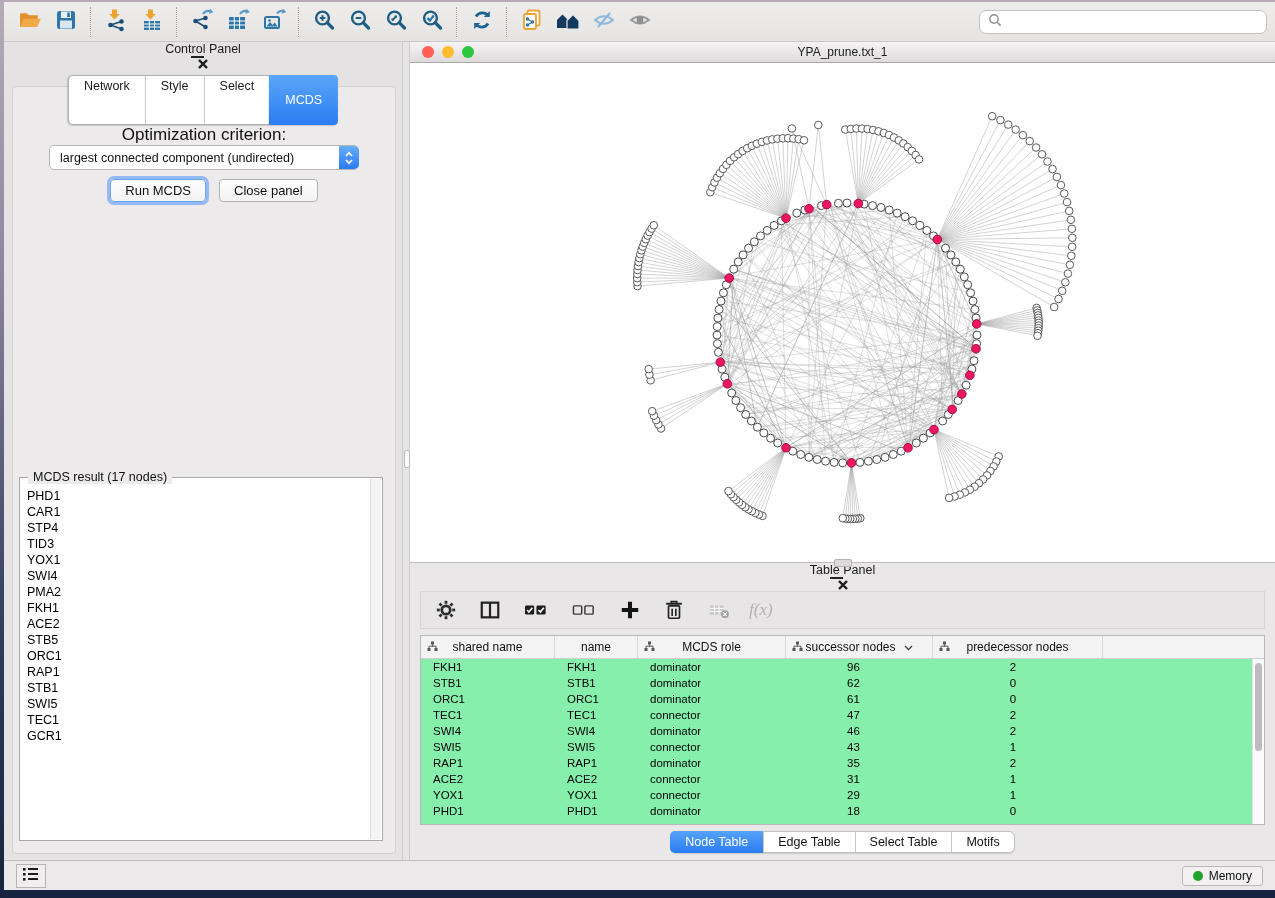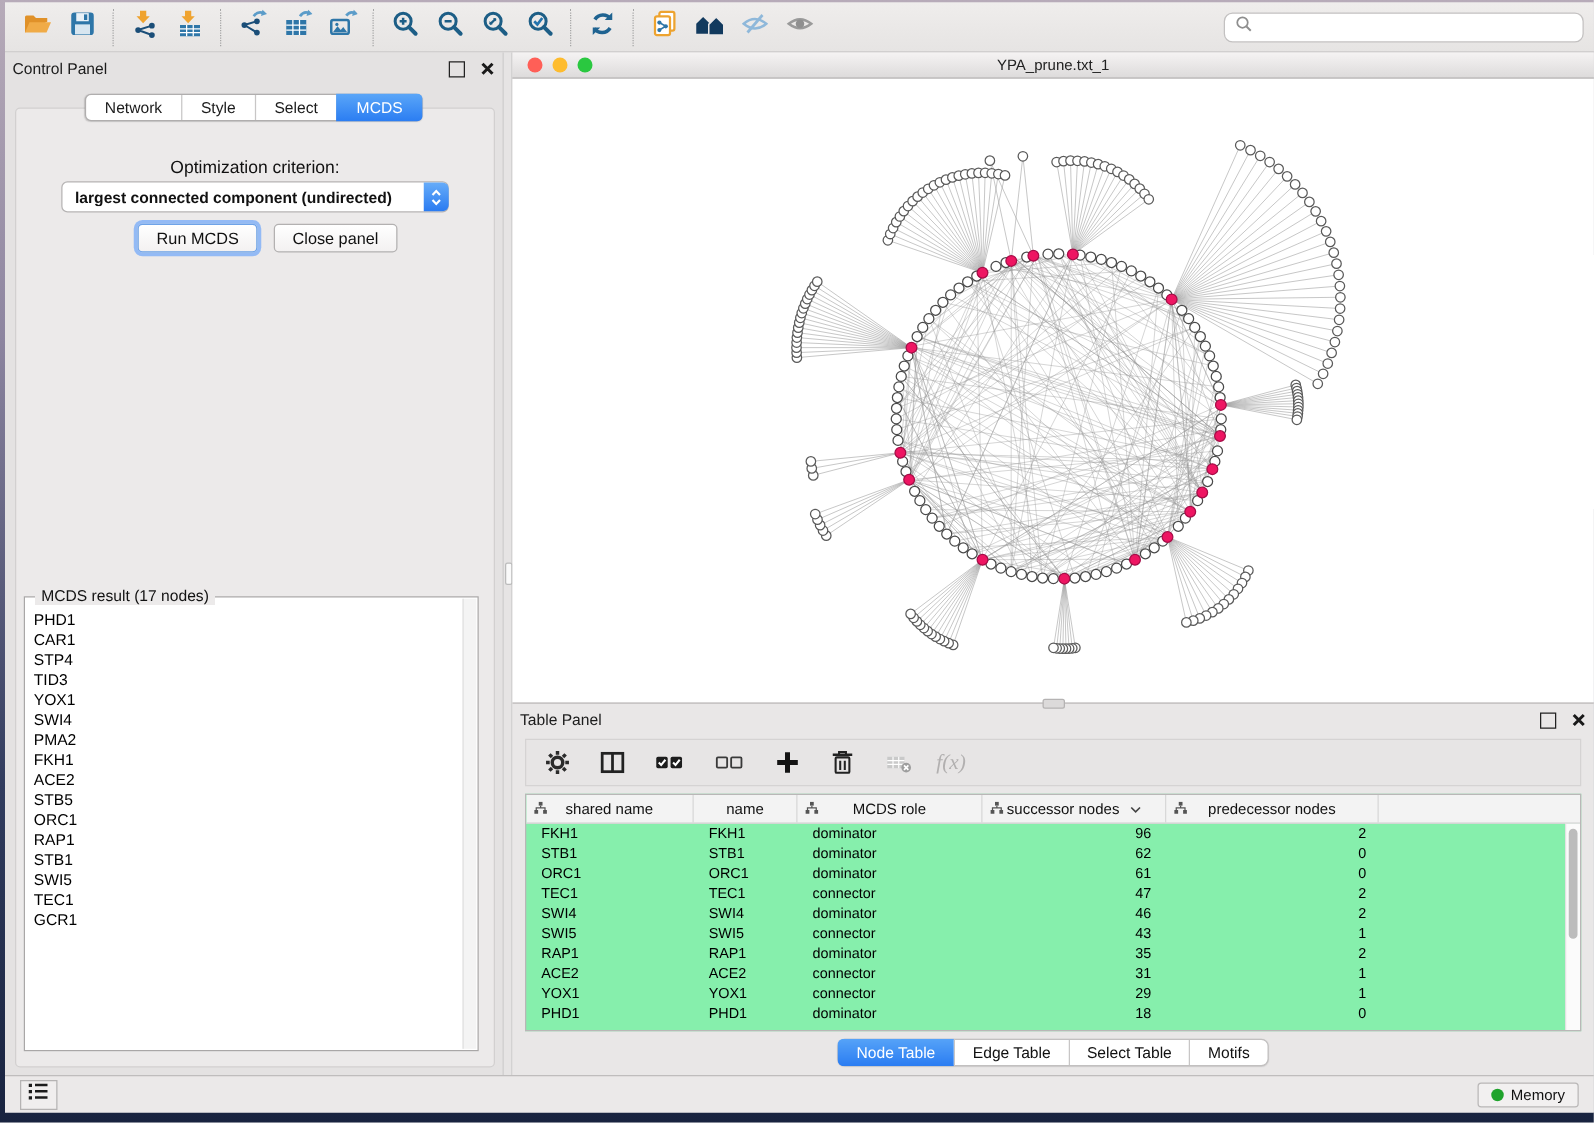--- a/index.html
+++ b/index.html
@@ -15,35 +15,35 @@
     padding:0 8px;box-sizing:border-box;background:linear-gradient(#efedec,#e6e4e3);
     border-bottom:1px solid #c9c7c7;}
   .tbtn{width:36px;height:30px;display:flex;align-items:center;justify-content:center;flex:0 0 auto;cursor:default;}
   .tsep{width:1px;height:30px;border-left:1px dotted #a6a6a6;margin:0 6px;flex:0 0 auto;}
   .search{margin-left:auto;width:288px;height:24px;background:#fff;border:1px solid #c3c1c1;
     border-radius:7px;display:flex;align-items:center;padding:0 8px;box-sizing:border-box;}
   .search input{border:none;outline:none;flex:1;font-size:12px;background:transparent;margin-left:6px;}
 
   
   .cpanel{position:absolute;left:0;top:40px;width:398px;bottom:30px;background:#e4e2e2;}
-  .panel-head{height:26px;display:flex;align-items:center;padding:0 6px;font-size:12.5px;color:#1c1c1c;}
+  .panel-head{height:26px;display:flex;align-items:center;padding:0 21px;font-size:12.5px;color:#1c1c1c;flex-direction:column;}
   .panel-head .sp{flex:1;}
   .float-btn{width:11px;height:11px;border:1.5px solid #222;background:transparent;margin-right:12px;cursor:default;}
   .close-x{width:12px;height:12px;cursor:default;}
   .segtabs{position:absolute;left:50%;transform:translateX(-50%);top:33px;display:flex;
     background:#fff;border:1px solid #b0aeae;border-radius:5px;z-index:3;box-shadow:0 0.5px 1px rgba(0,0,0,.15);}
   .segtabs .seg{padding:3px 15px;font-size:12.5px;color:#1b1b1b;border-right:1px solid #c8c6c6;cursor:default;white-space:nowrap;}
   .segtabs .seg:last-child{border-right:none;}
-  .segtabs .seg.active{background:linear-gradient(#5aa6f8,#2b7df2);color:#fff;border-radius:0 4px 4px 0;margin:-1px;padding:4px 16px;}
+  .segtabs .seg.active{background:linear-gradient(#5aa6f8,#2b7df2);color:#fff;border-radius:0 4px 4px 0;margin:-1px;padding:18px 16px;}
   .cp-inner{position:absolute;left:8px;right:6px;top:44px;bottom:6px;background:#eceaea;
     border:1px solid #d2d0d0;border-radius:4px;}
-  .opt-label{position:absolute;left:0;right:0;top:38px;text-align:center;font-size:14px;color:#111;}
+  .opt-label{position:absolute;left:0;right:0;top:38px;text-align:center;font-size:17px;color:#111;}
   .combo{position:absolute;left:36px;right:36px;top:58px;height:23px;background:#fff;border:1px solid #b6b4b4;
     border-radius:5px;display:flex;align-items:center;cursor:default;}
-  .combo .val{flex:1;font-size:12.5px;padding:0 10px;color:#111;white-space:nowrap;overflow:hidden;font-weight:bold;}
+  .combo .val{flex:1;font-size:12.5px;padding:0 10px;color:#111;white-space:nowrap;overflow:hidden;}
   .combo .step{width:20px;height:23px;margin:-1px -1px -1px 0;border-radius:0 5px 5px 0;
     background:linear-gradient(#66acf9,#2a7bf1);display:flex;align-items:center;justify-content:center;}
   .btnrow{position:absolute;left:0;right:0;top:92px;display:flex;justify-content:center;gap:13px;}
   .pushbtn{background:linear-gradient(#fff,#f3f1f1);border:1px solid #b3b1b1;border-radius:4px;
     font-size:13px;color:#111;padding:3px 14px;min-width:80px;cursor:default;font-family:inherit;}
   .pushbtn.focus{box-shadow:0 0 0 3px rgba(100,160,250,.65);border-color:#6ea3e8;margin-left:20px;}
   .groupbox{position:absolute;left:6px;right:12px;top:390px;bottom:12px;border:1px solid #a9a7a7;background:#fff;}
   .groupbox .legend{position:absolute;top:-8px;left:8px;background:#eceaea;padding:0 5px;font-size:12.5px;color:#111;}
   .mcds-list{position:absolute;left:1px;top:10px;bottom:1px;right:11px;overflow:hidden;
     font-size:12.5px;color:#000;padding-left:6px;}
@@ -78,21 +78,21 @@
     font-size:11.5px;flex:0 0 auto;overflow:hidden;}
   .trow,.thead{display:grid;grid-template-columns:134px 83px 148px 147px 170px 1fr;}
   .thead{height:22px;background:#f3f3f3;border-bottom:1px solid #cfcfcf;}
   .thcell{position:relative;display:flex;align-items:center;justify-content:center;border-right:1px solid #d8d8d8;
     font-size:12px;color:#111;cursor:default;}
   .thcell .hicon{position:absolute;left:6px;top:5px;}
   .thcell .chev{margin-left:8px;}
   .trow{height:16px;line-height:16px;cursor:default;}
   .tcell{white-space:nowrap;overflow:hidden;color:#000;}
   .tcell.txt{padding-left:12px;}
-  .tcell.num{text-align:right;}
+  .tcell.num{text-align:center;}
   .tcell.c3{padding-right:12px;}
   .tcell.c4{padding-right:10px;}
   .tscroll{position:absolute;right:0;top:23px;bottom:0;width:11px;background:#fbfbfb;border-left:1px solid #e2e2e2;}
   .tthumb{position:absolute;left:2px;top:4px;width:7px;height:88px;background:#bcbcbc;border-radius:4px;}
   .ttabs-wrap{display:flex;justify-content:center;margin-top:6px;flex:0 0 auto;}
   .ttabs{display:flex;background:#fff;border:1px solid #c2c0c0;border-radius:6px;box-shadow:0 0.5px 1px rgba(0,0,0,.12);}
   .ttabs .seg{padding:3px 14px;font-size:12.5px;color:#111;border-right:1px solid #c8c6c6;cursor:default;white-space:nowrap;}
   .ttabs .seg:last-child{border-right:none;}
   .ttabs .seg.active{background:linear-gradient(#56a3f8,#2a7cf2);color:#fff;border-radius:5px 0 0 5px;margin:-1px 0 -1px -1px;padding:4px 15px;}
 

